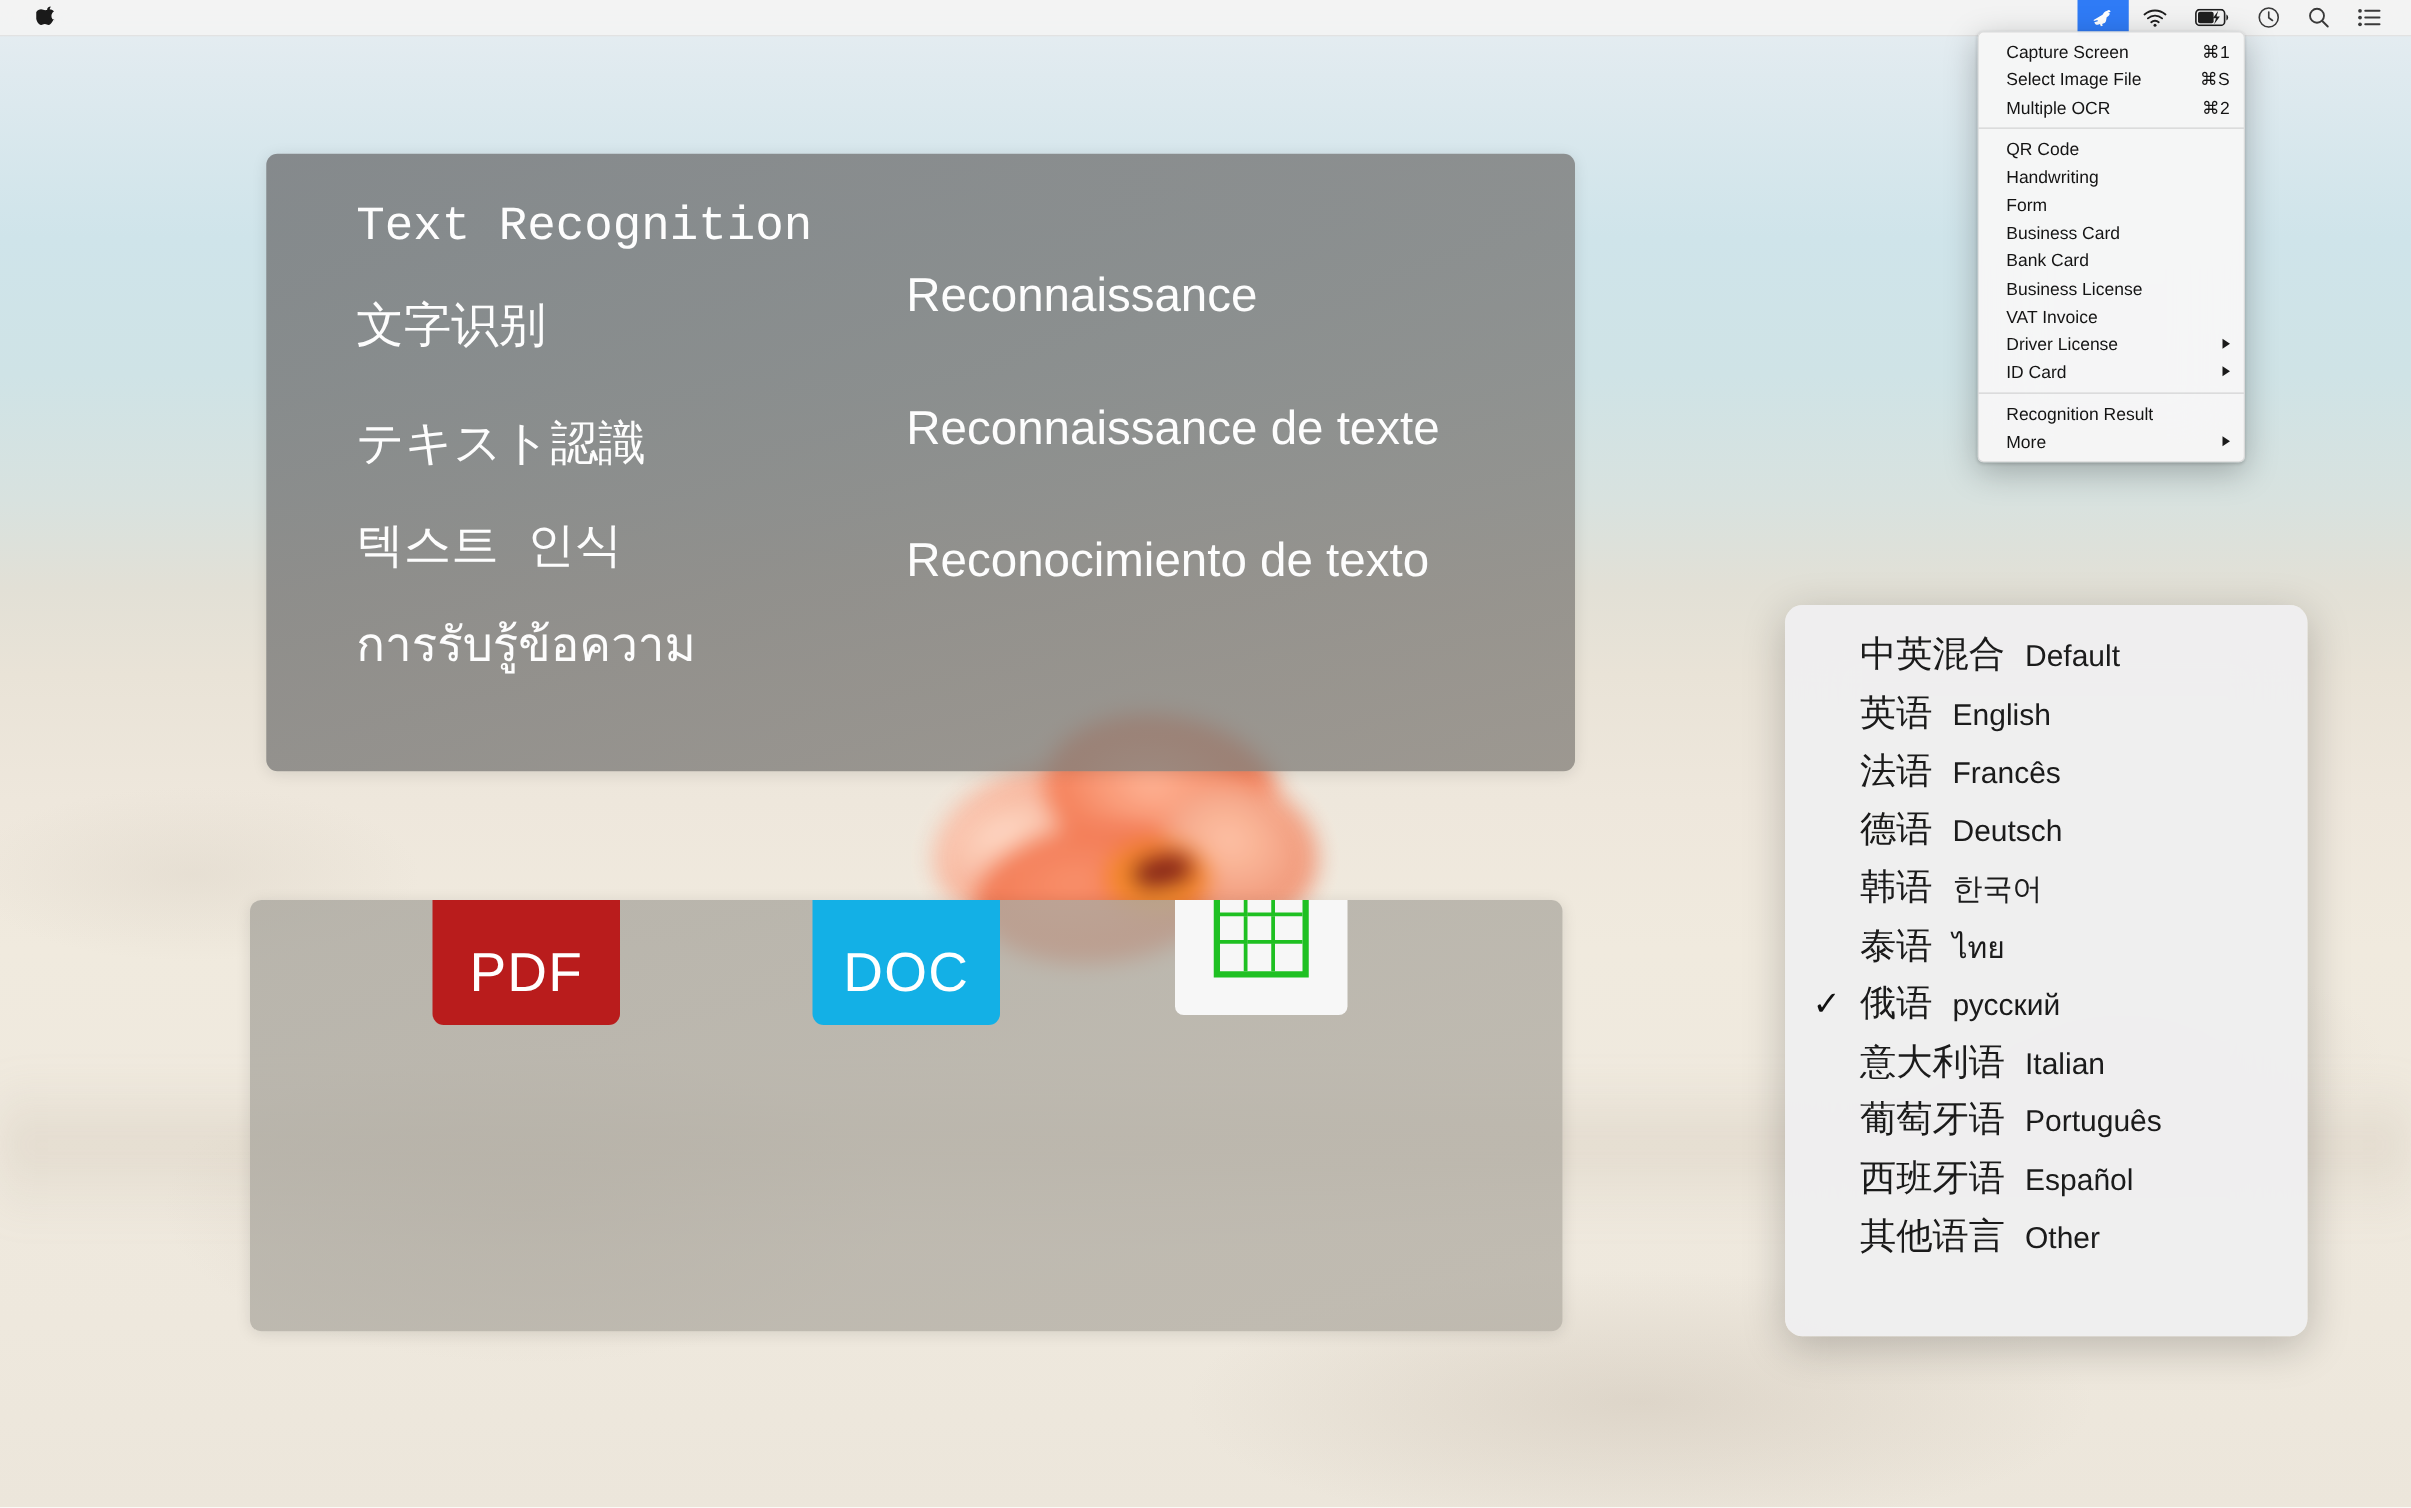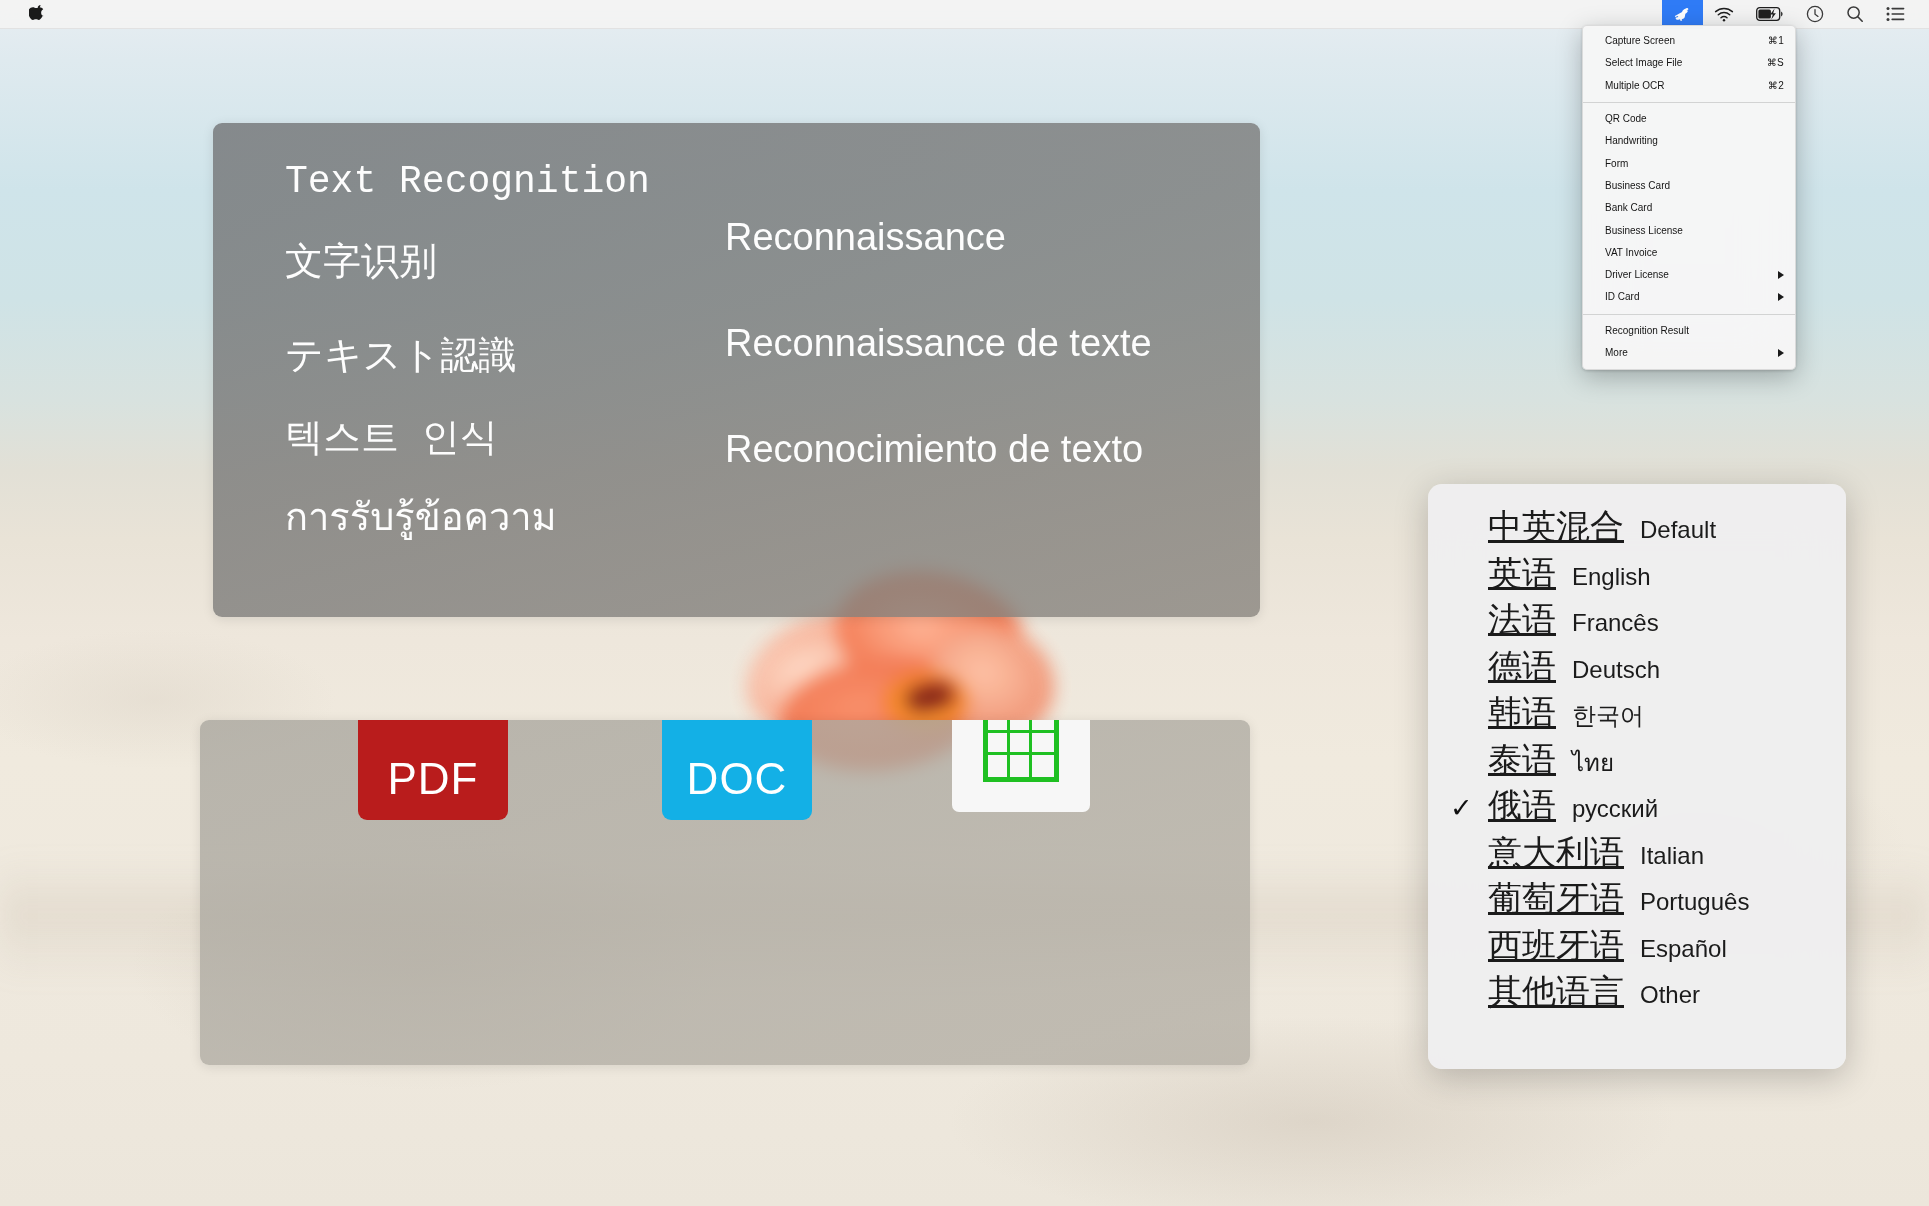--- a/index.html
+++ b/index.html
@@ -89,21 +89,21 @@
   
   #app-menu {
     position:absolute; left:1582px; top:25px; width:214px;
     background:rgba(246,246,246,.97);
     backdrop-filter:blur(26px);
     border-radius:5px;
     border:1px solid rgba(0,0,0,.11);
     box-shadow:0 7px 26px rgba(0,0,0,.26), 0 1px 3px rgba(0,0,0,.18);
     padding:4px 0 5px 0;
     z-index:50;
-    font-size:10px;
+    font-size:14px;
     color:#141414;
   }
   .menu-row {
     display:flex; align-items:center;
     height:22.3px;
     padding:0 11px 0 22px;
     white-space:nowrap;
     line-height:1;
   }
   .menu-row .mlabel { flex:0 0 auto; }
@@ -154,21 +154,21 @@
   #col-left .tline.l1 { margin-top:44px; }
   #col-left .tline.l2 { margin-top:56px; }
   #col-left .tline.l3 { margin-top:44px; }
   #col-left .tline.l4 { margin-top:42px; }
   #col-right .tline { font-size:38px; line-height:1; }
   #col-right .tline.r1 { margin-top:68px; }
   #col-right .tline.r2 { margin-top:68px; }
 
   
   #file-row {
-    position:absolute; left:12px; top:0; width:1050px; height:345px;padding-left:21px;
+    position:absolute; left:0; top:0; width:1050px; height:345px;padding-left:21px;
   }
   .file-icon { position:absolute; }
 
   .doc-shape { position:relative; width:100%; height:100%; }
   .doc-body {
     position:absolute; inset:0;
     border-radius:9px;
   }
   .doc-label {
     position:absolute; left:0; right:0; bottom:16px;
@@ -227,21 +227,21 @@
     padding-left:22px;
     font-size:30px;
     white-space:nowrap;
   }
   .lang-row .check {
     width:38px; flex:0 0 38px;
     font-size:27px;
     color:#111;
     line-height:1;
   }
-  .lang-row .cn { font-size:34px;text-decoration:underline; }
+  .lang-row .cn { font-size:29px; }
   .lang-row .native { margin-left:16px; font-size:24px; }
 </style>
 </head>
 <body>
 
 <div id="desktop">
 
   <div id="flower">
     <div class="petal p1"></div>
     <div class="petal p2"></div>

